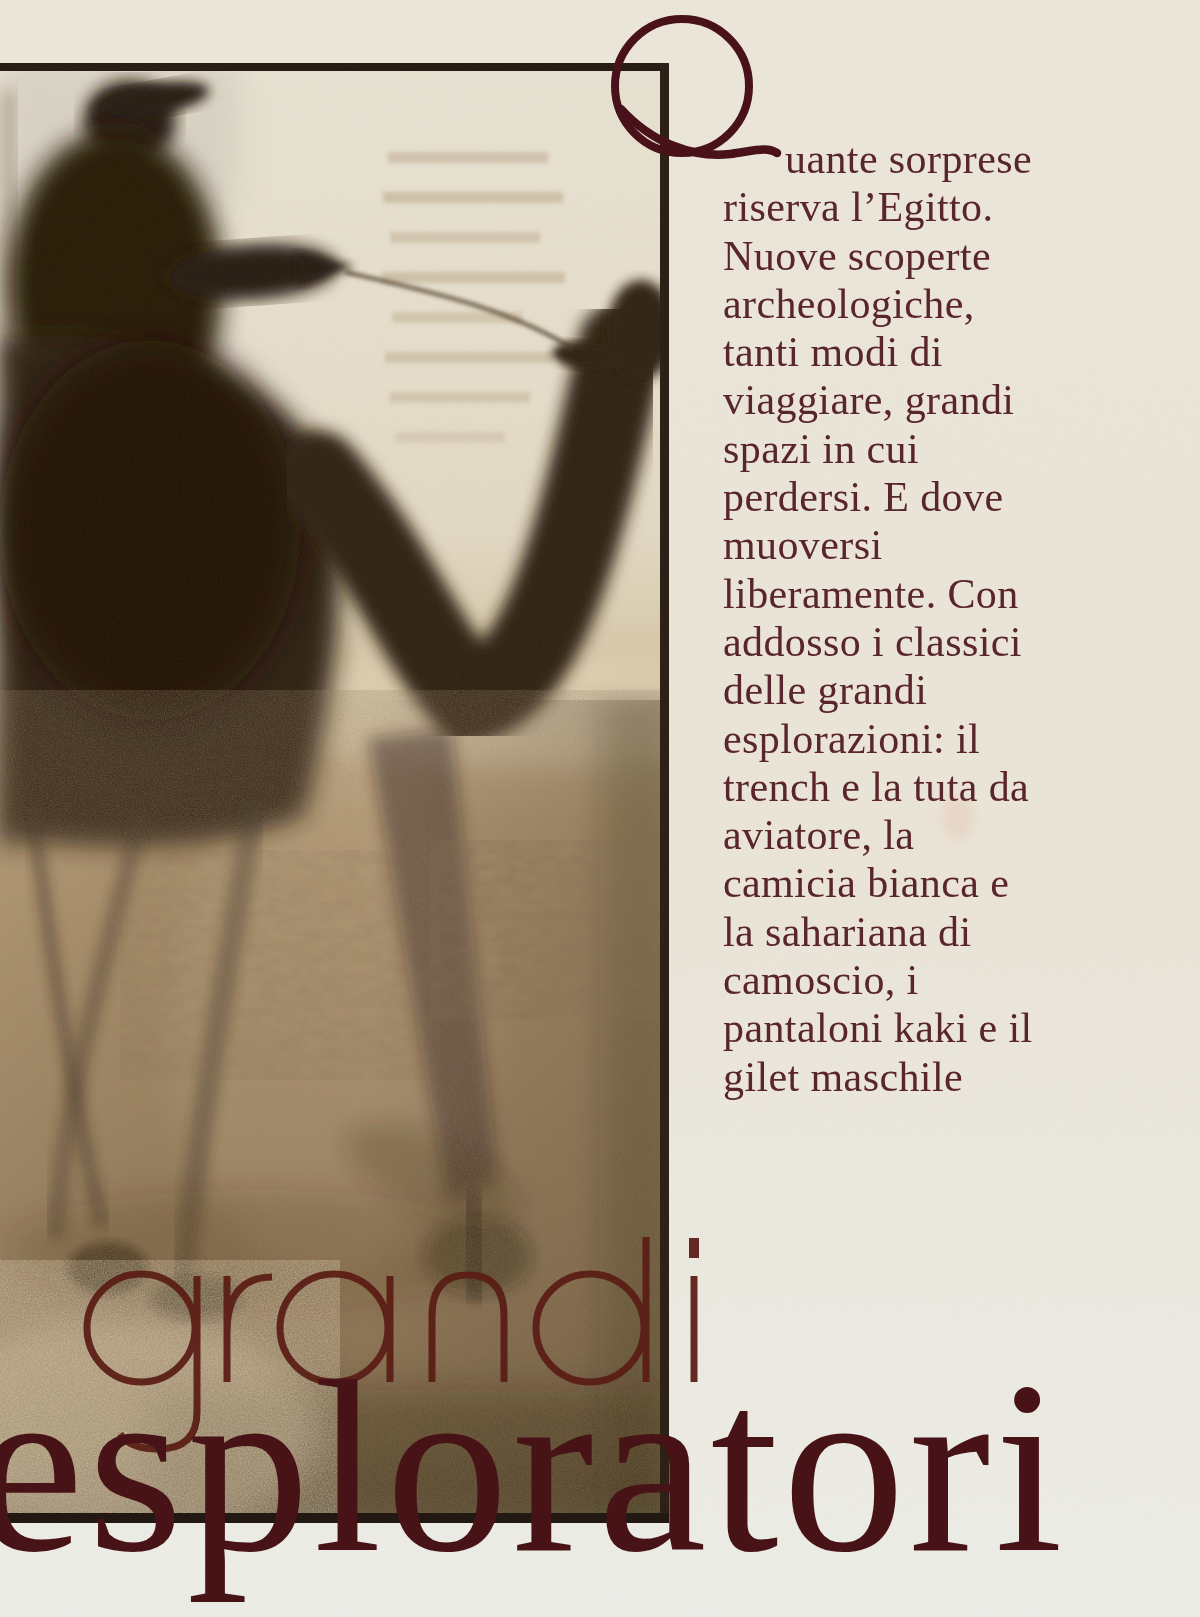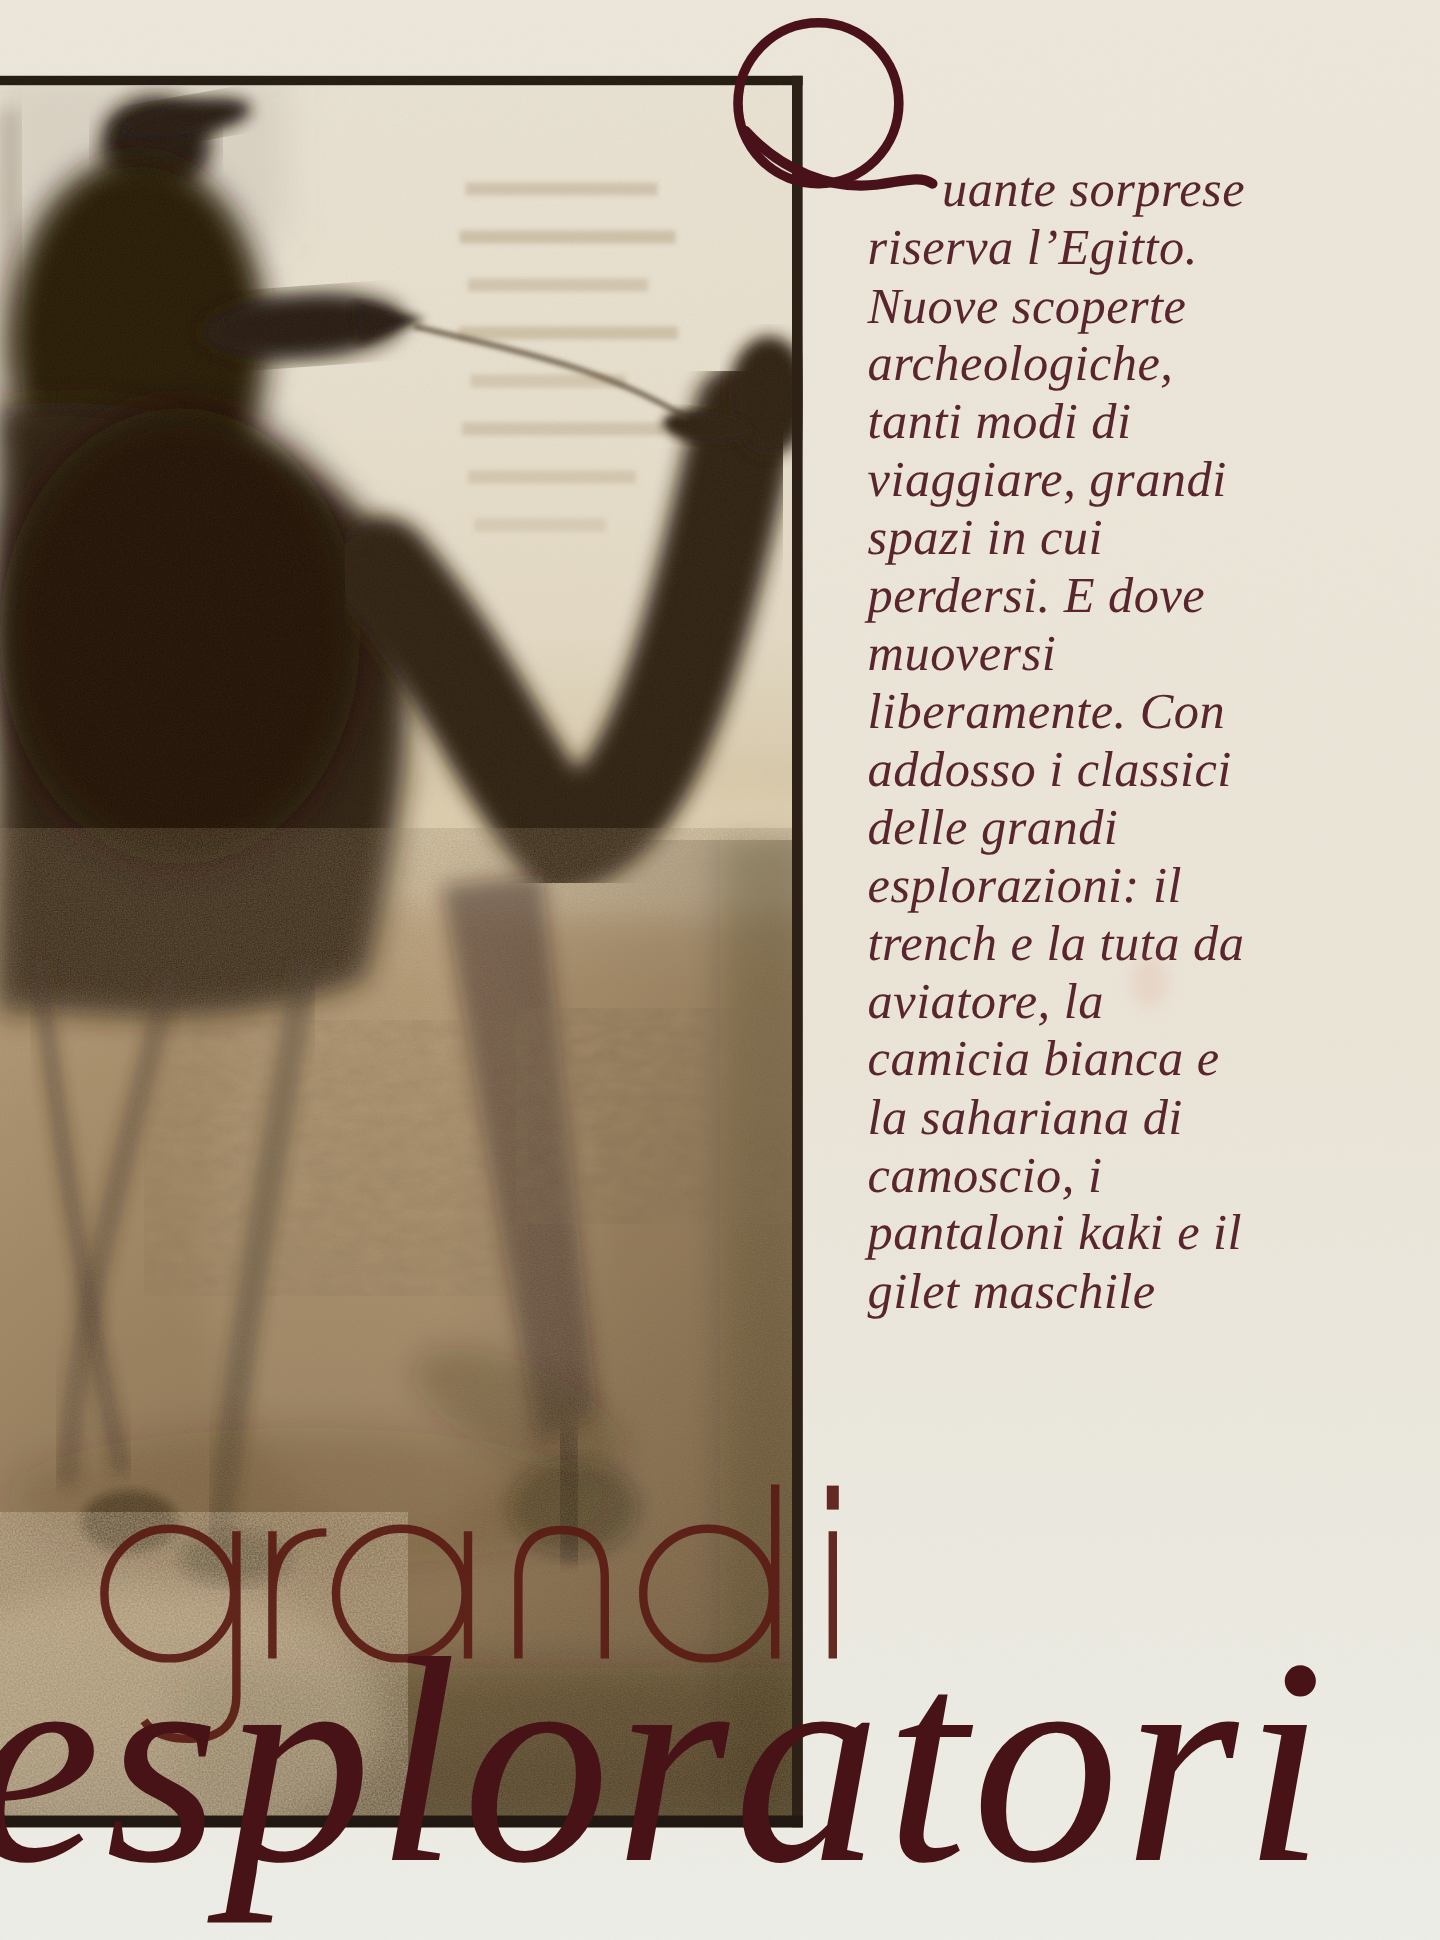--- a/index.html
+++ b/index.html
@@ -1,20 +1,19 @@
 <!DOCTYPE html>
 <html><head>
 <meta charset="utf-8">
 <style>
   html,body{margin:0;padding:0;background:#777;}
   .page{
     position:relative;width:1200px;height:1617px;overflow:hidden;
     background:linear-gradient(180deg,#ece7da 0%,#ebe5d8 55%,#edeee8 100%);
     font-family:"Liberation Serif",serif;
-    font-style:italic;
   }
   .photo{position:absolute;left:0;top:63px;width:669px;height:1460px;}
   .photo svg{display:block;}
   .intro{
     position:absolute;left:723px;top:135px;width:322px;
     font-size:42px;line-height:48.3px;letter-spacing:.4px;
     color:#57222b;white-space:pre-line;text-indent:62px;
   }
   .overlay{position:absolute;left:0;top:0;pointer-events:none;}
   .esplor-text{

